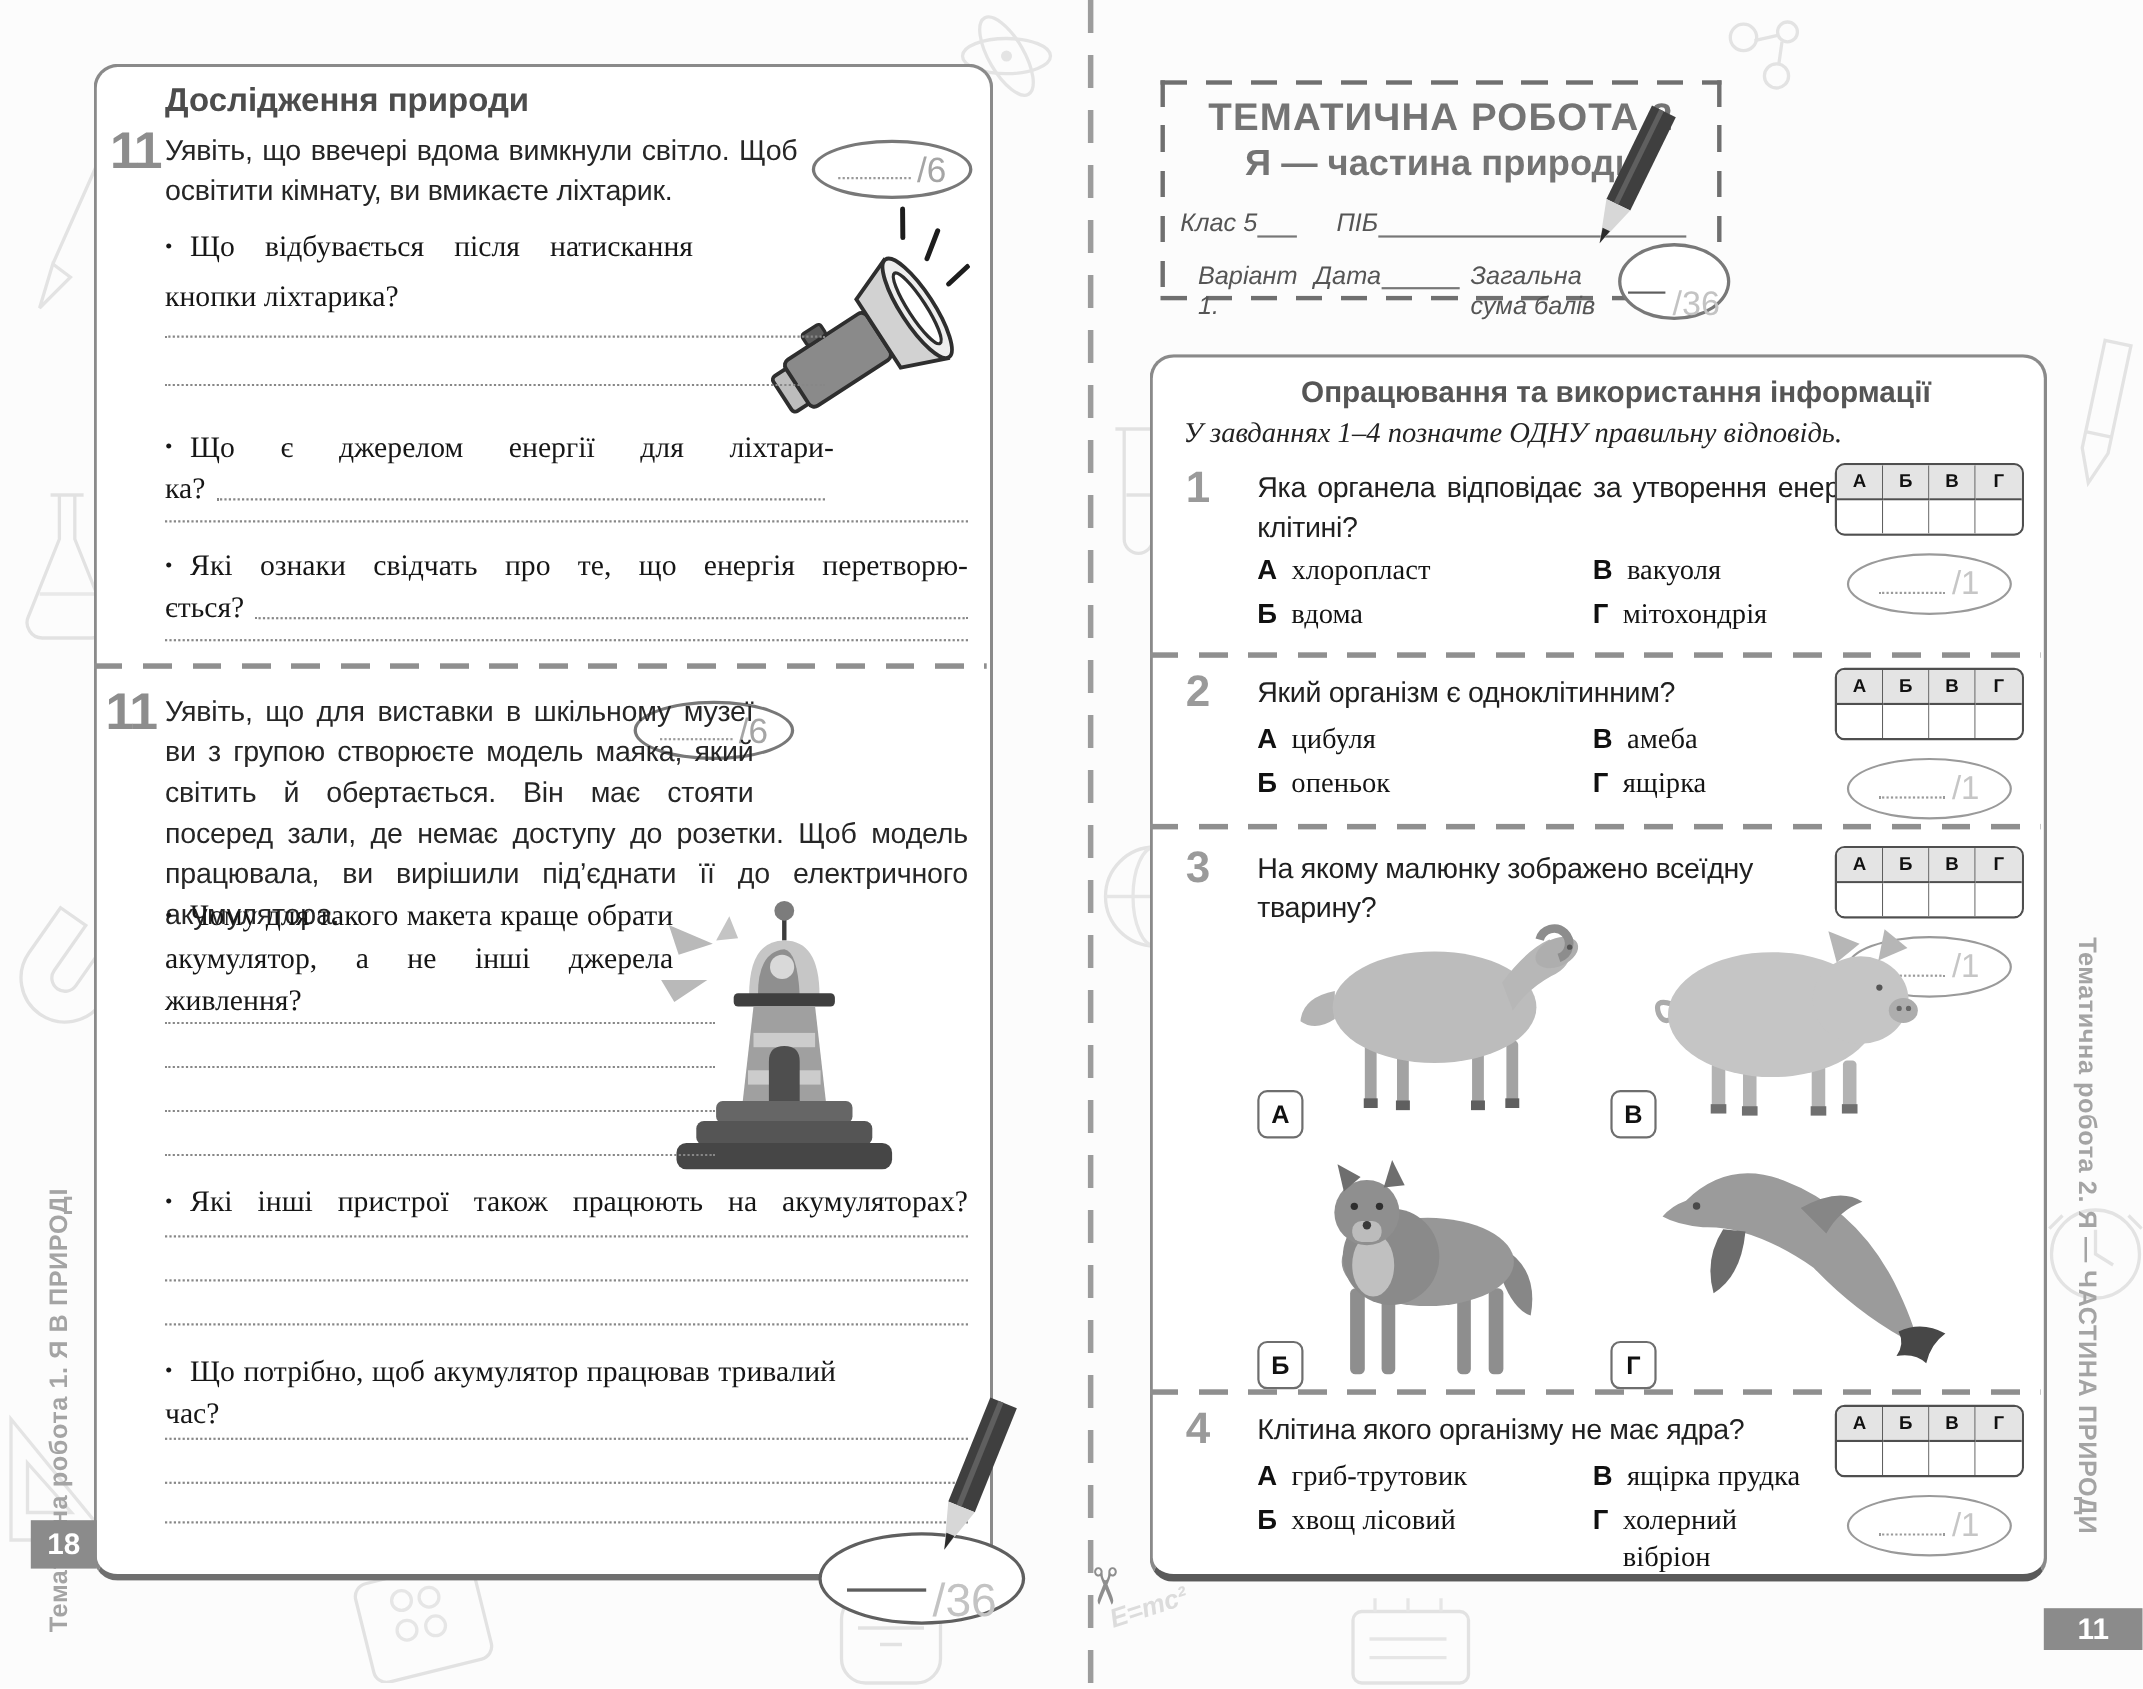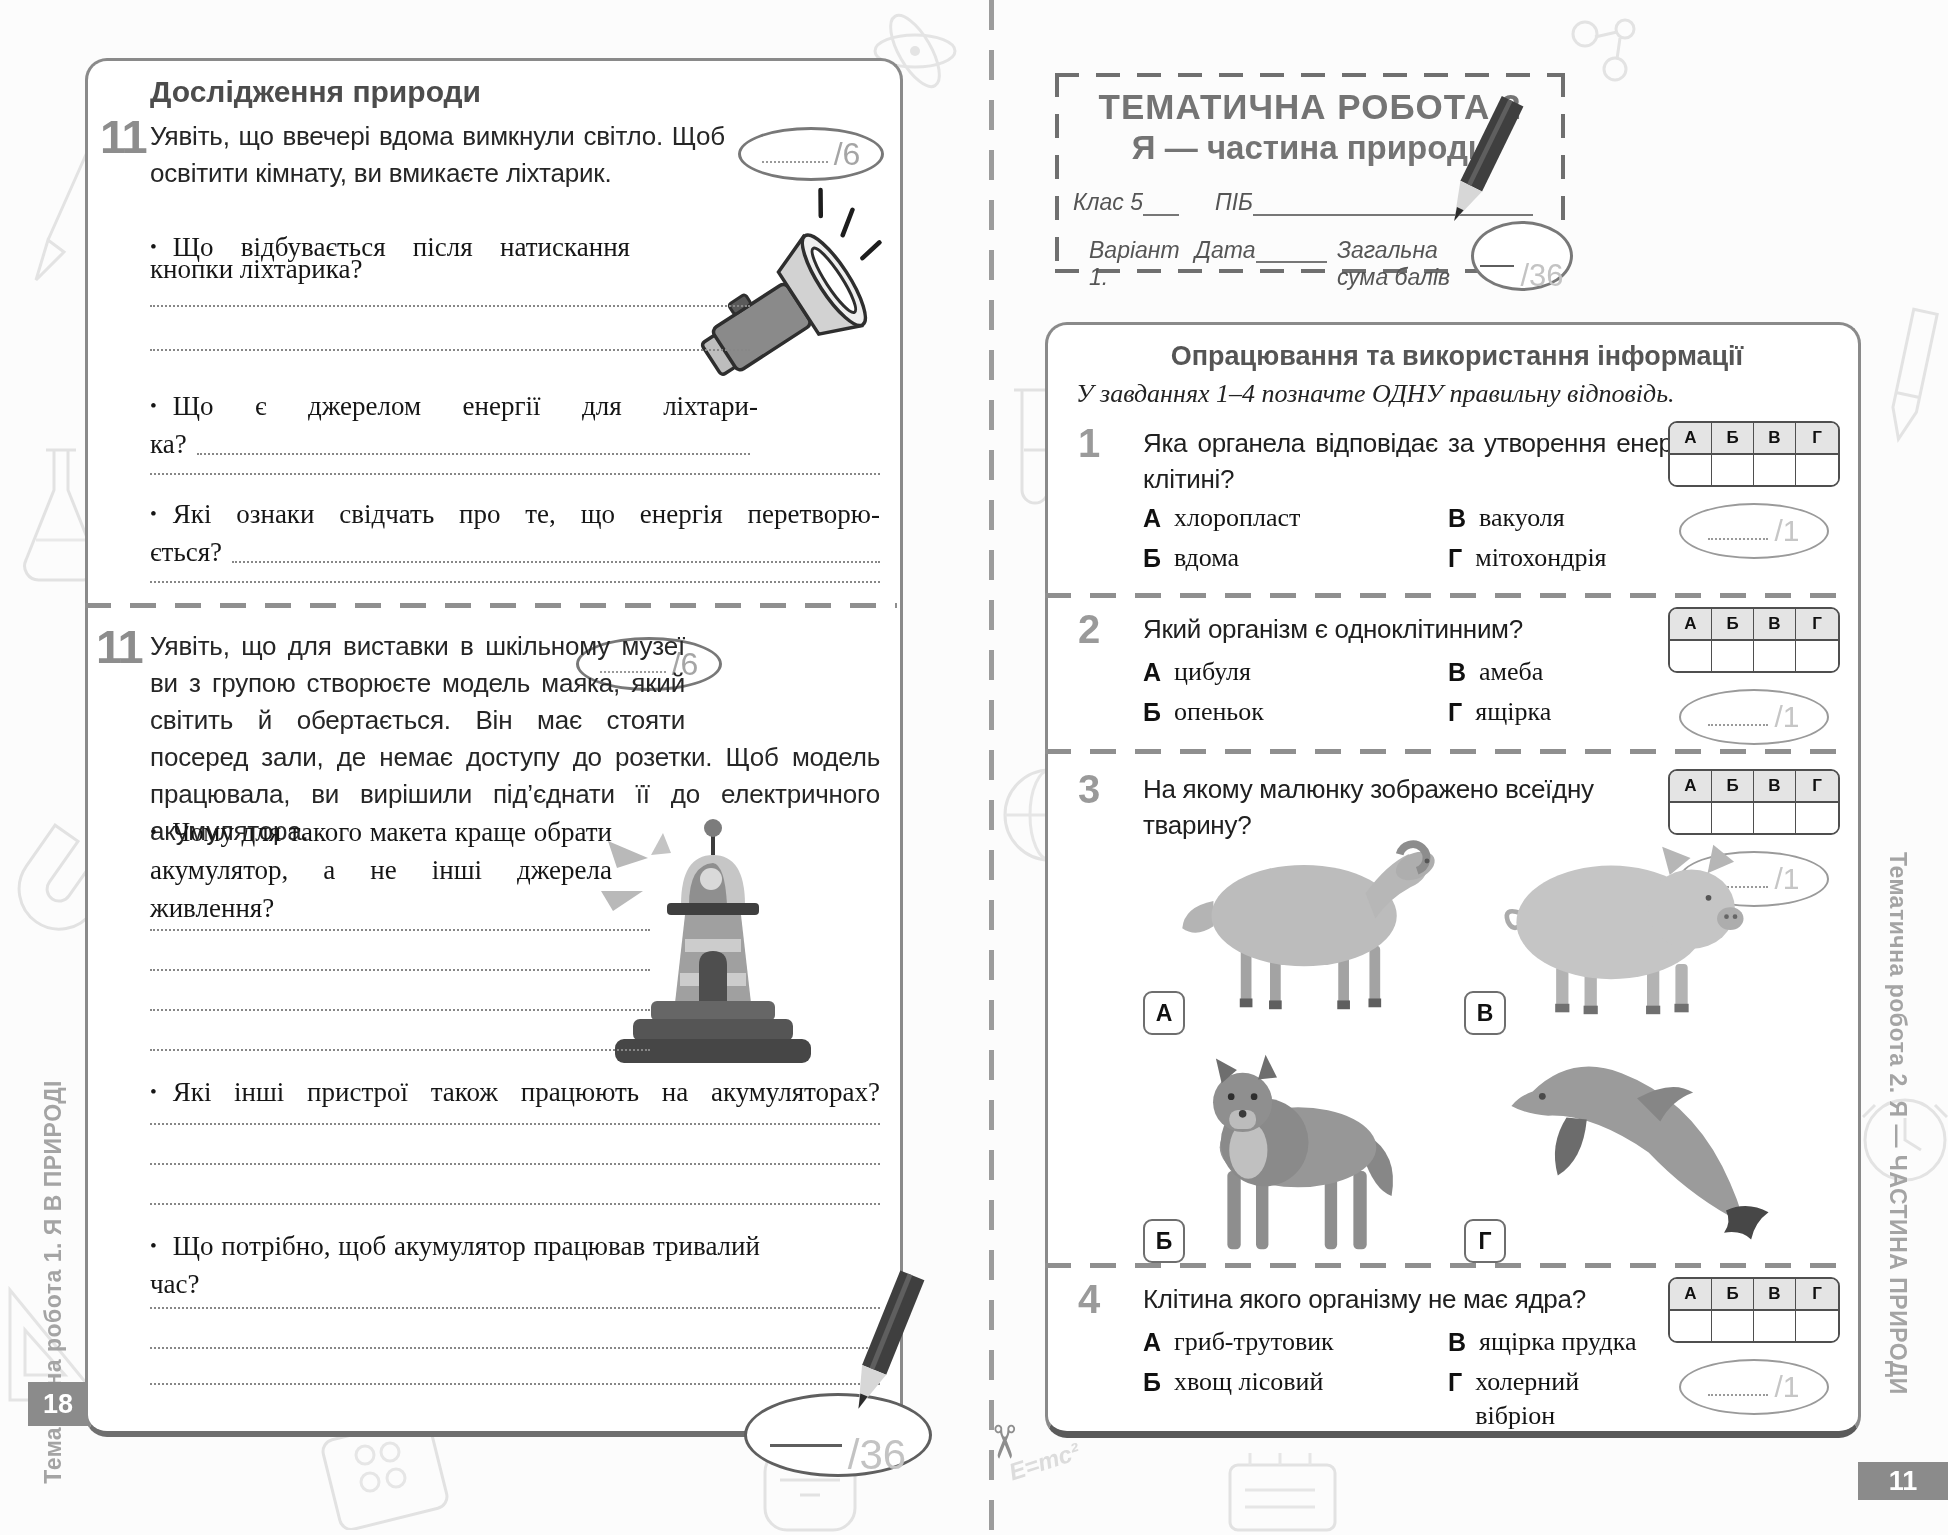--- a/index.html
+++ b/index.html
@@ -158,21 +158,21 @@
     <svg class="a" style="left:598px;top:150px;transform:rotate(-33deg)" width="215" height="185" viewBox="0 0 215 185">
       <rect x="8" y="76" width="18" height="38" rx="4" fill="#bdbdbd" stroke="#2e2e2e" stroke-width="3.5"></rect>
       <rect x="24" y="70" width="88" height="50" rx="6" fill="#8a8a8a" stroke="#2e2e2e" stroke-width="3.5"></rect>
       <rect x="52" y="58" width="20" height="12" rx="3" fill="#5a5a5a" stroke="#2e2e2e" stroke-width="3"></rect>
       <path d="M112 58 L152 42 L152 148 L112 132 Z" fill="#d2d2d2" stroke="#2e2e2e" stroke-width="3.5"></path>
       <ellipse cx="154" cy="95" rx="15" ry="53" fill="#eeeeee" stroke="#2e2e2e" stroke-width="3.5"></ellipse>
       <ellipse cx="154" cy="95" rx="8" ry="38" fill="#ffffff" stroke="#2e2e2e" stroke-width="3"></ellipse>
       <path d="M178 34 L192 12 M186 62 L208 46 M190 92 L213 88" stroke="#1d1d1d" stroke-width="4.5" stroke-linecap="round"></path>
     </svg>
 
-    <div class="a serif-t blt jl" style="left:62px;top:167px;width:480px">Що відбувається після натискання</div>
+    <div class="a serif-t blt jl" style="left:62px;top:144px;width:480px">Що відбувається після натискання</div>
     <div class="a serif-t" style="left:62px;top:189px;width:480px">кнопки ліхтарика?</div>
     <div class="a dotline" style="left:62px;top:244px;width:600px"></div>
     <div class="a dotline" style="left:62px;top:288px;width:600px"></div>
 
     <div class="a serif-t blt jl" style="left:62px;top:326px;width:608px">Що є джерелом енергії для ліхтари-</div>
     <div class="a ansrow" style="left:62px;top:364px;width:600px">
       <span class="serif-t">ка?</span>
       <span class="dotfill"></span>
     </div>
     <div class="a dotline" style="left:62px;top:412px;width:730px"></div>
@@ -278,21 +278,21 @@
   </div>
 
   <svg class="a" style="left:1458px;top:92px;transform:rotate(26deg);z-index:4" width="50" height="140" viewBox="0 0 54 150">
     <rect x="14" y="2" width="26" height="102" fill="#3f3f3f"></rect>
     <rect x="22" y="2" width="5" height="102" fill="#5f5f5f"></rect>
     <path d="M14 104 L27 146 L40 104 Z" fill="#d7d7d7"></path>
     <path d="M23 131 L27 146 L31 131 Z" fill="#2c2c2c"></path>
   </svg>
 
   <div class="panel" id="right-panel">
-    <div class="a sec-title" style="left:4px;top:16px;width:100%">Опрацювання та використання інформації</div>
+    <div class="a sec-title" style="left:16px;top:16px;width:100%">Опрацювання та використання інформації</div>
     <div class="a instr" style="left:28px;top:54px">У завданнях 1–4 позначте ОДНУ правильну відповідь.</div>
 
     <div class="a qnum-r" style="left:30px;top:98px">1</div>
     <div class="a rq-text just" style="left:95px;top:100px;width:575px">Яка органела відповідає за утворення енергії в клітині?</div>
     <div class="a opts" style="left:95px;top:176px;grid-template-columns:305px auto">
       <div class="opt">
           <span class="opt-letter">А</span>
           <span class="opt-text">хлоропласт</span>
         </div>
       <div class="opt">

